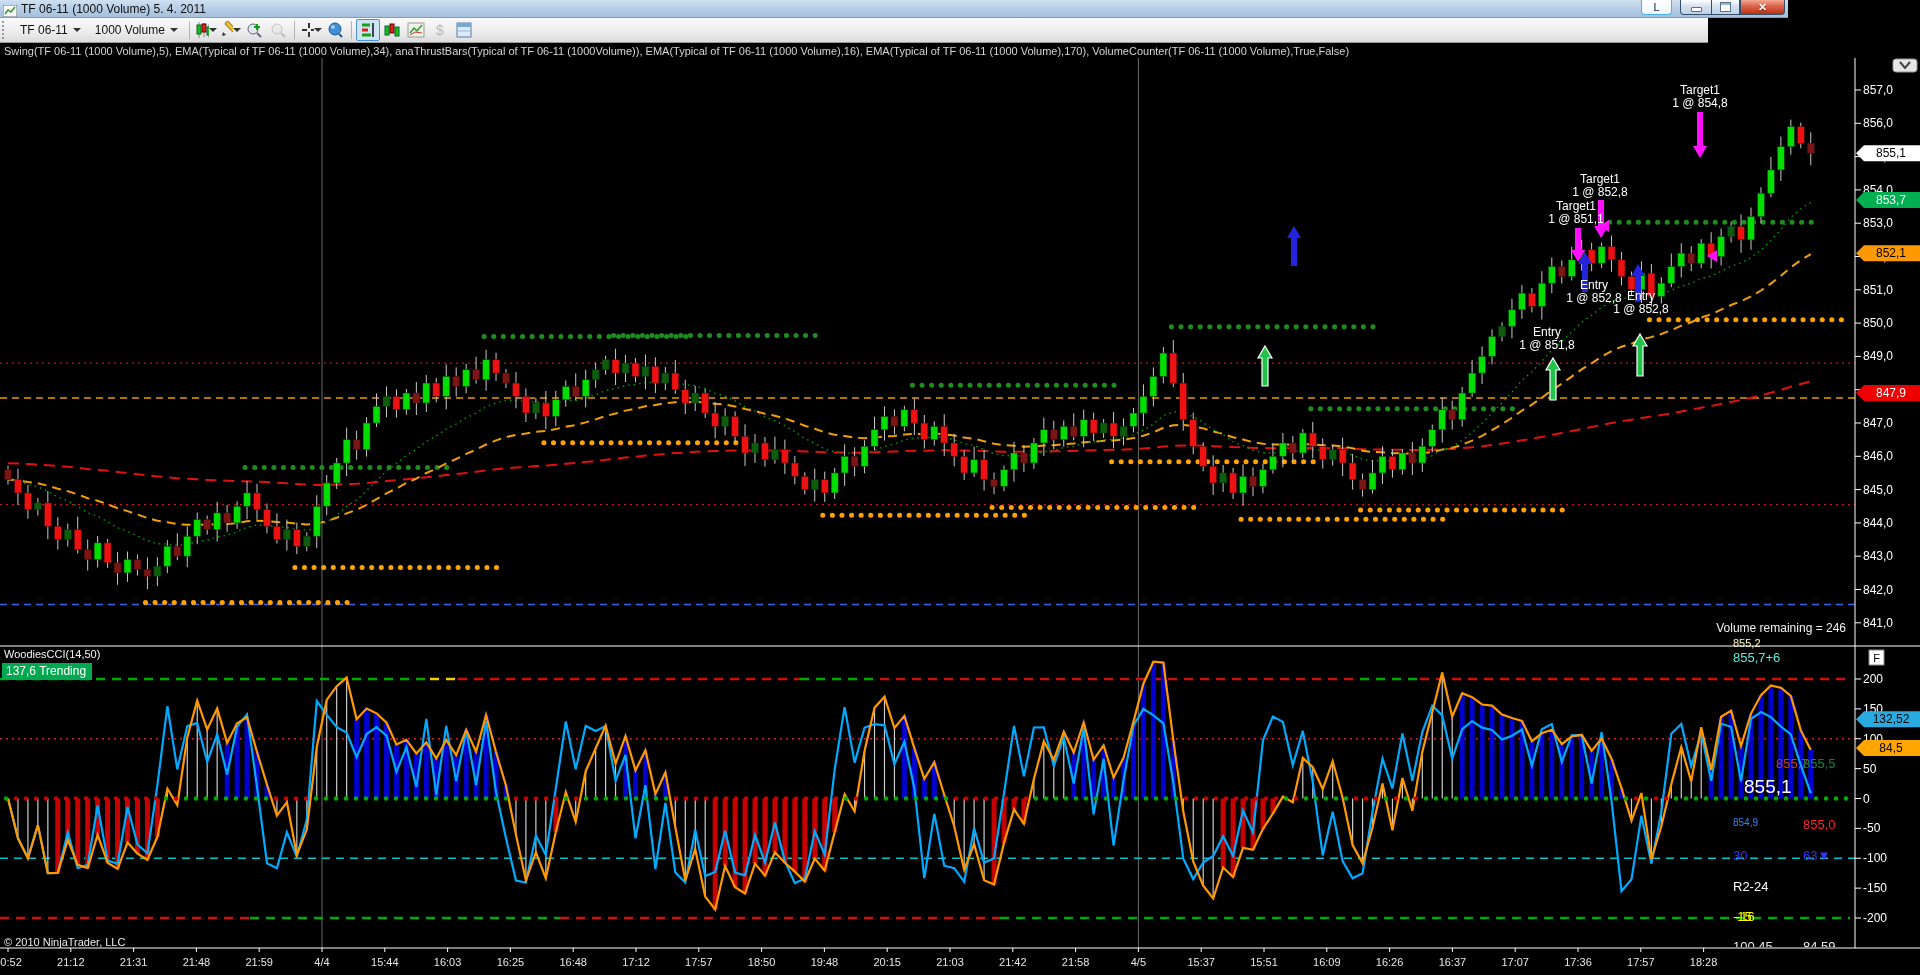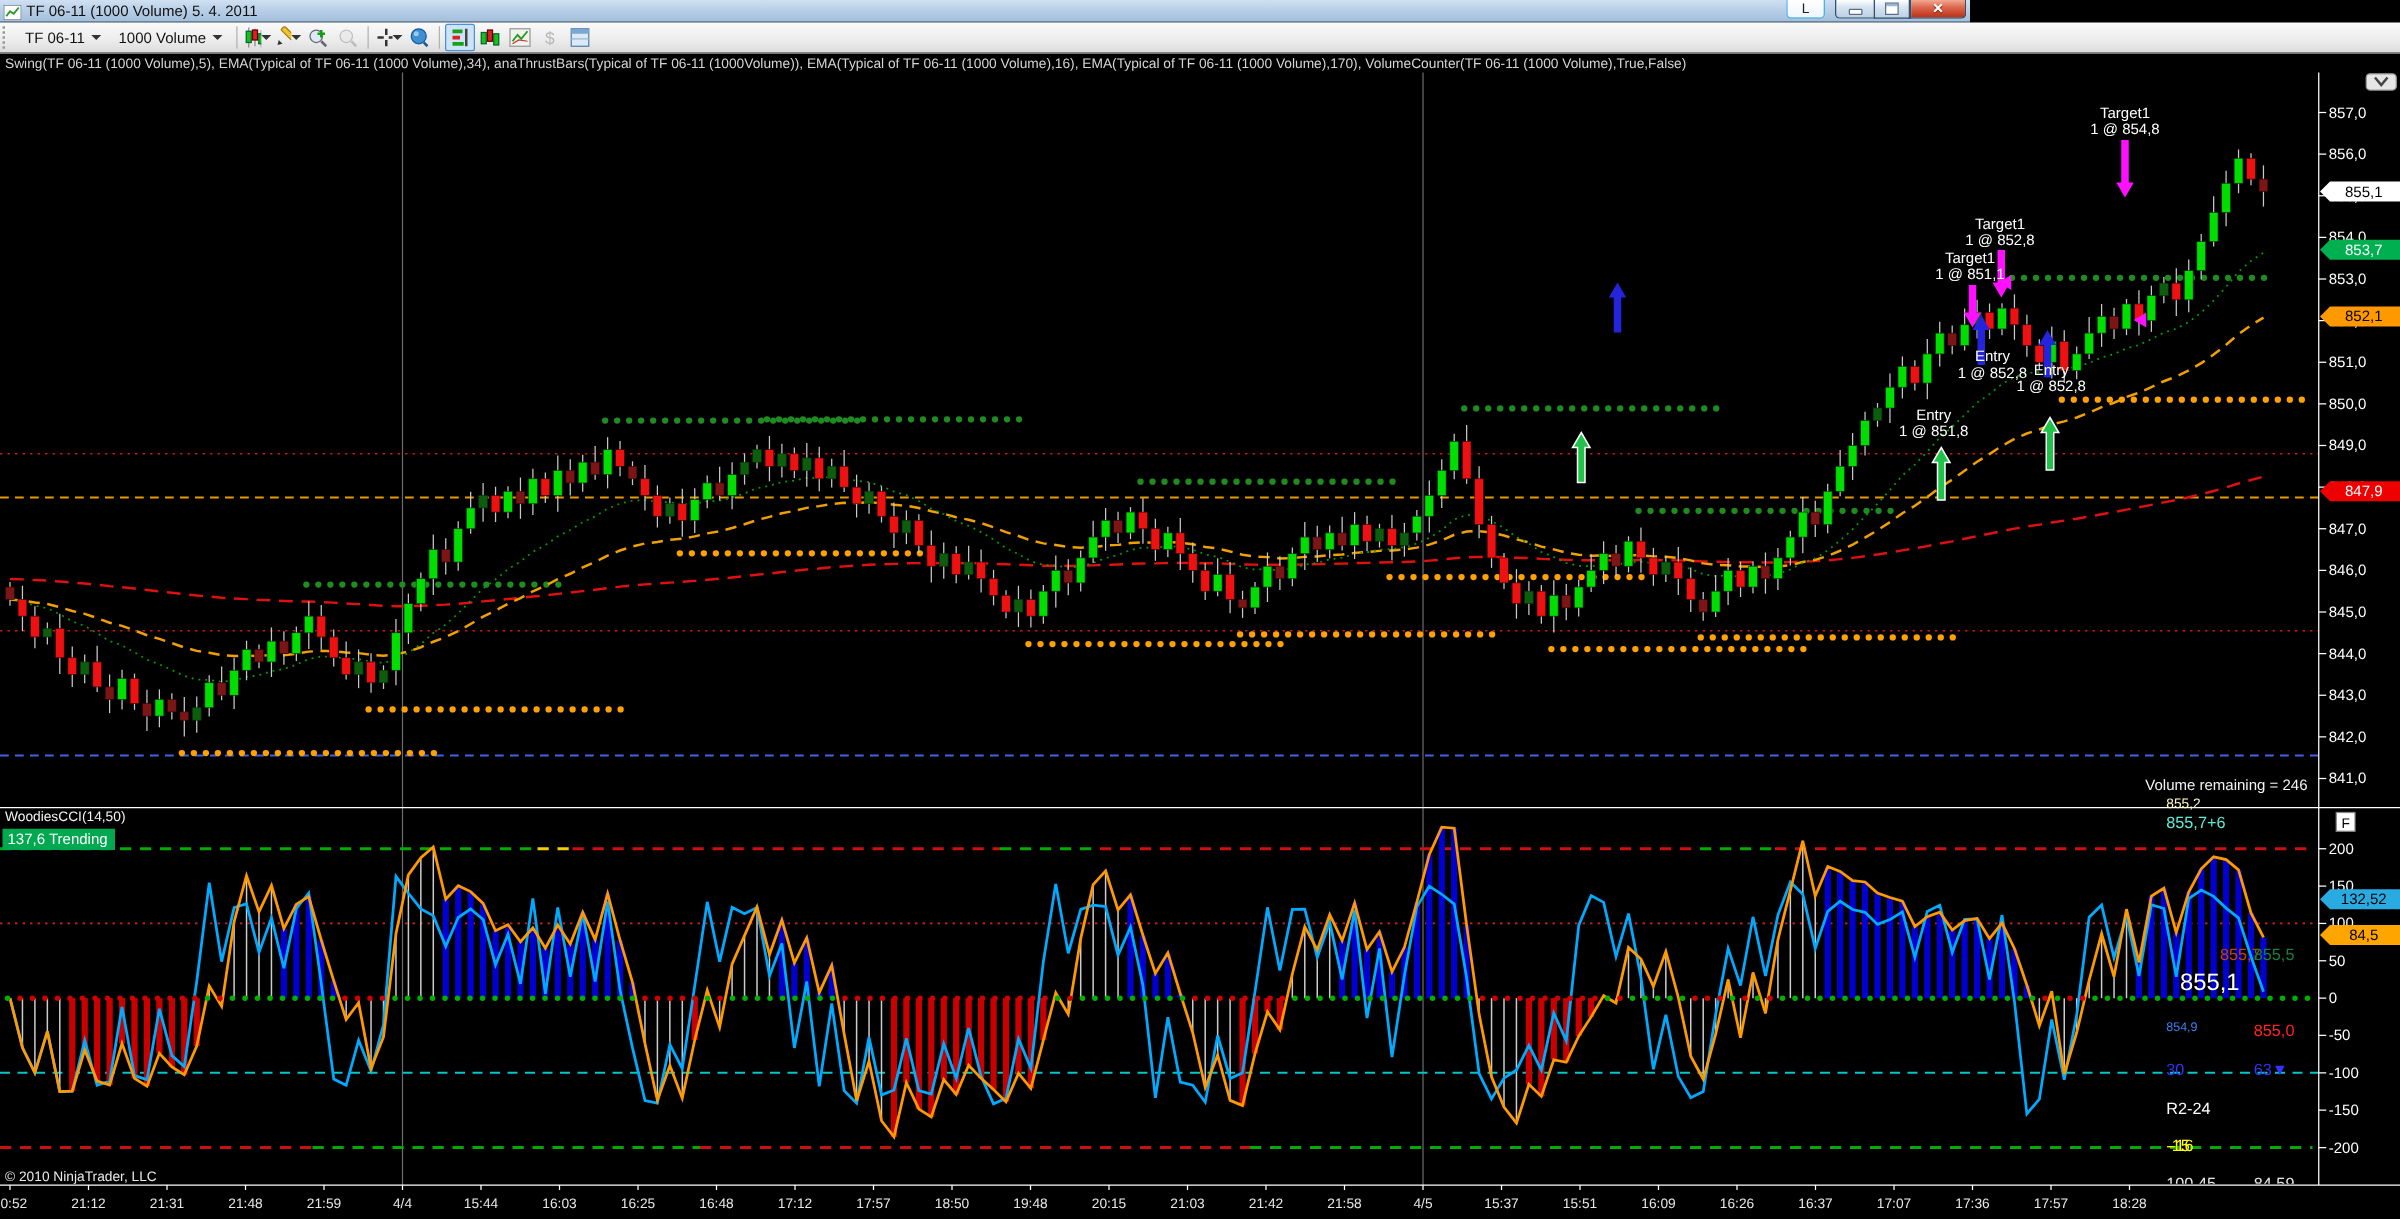--- a/index.html
+++ b/index.html
@@ -1,37 +1,37 @@
 <!DOCTYPE html>
 <html><head>
 <meta charset="utf-8">
 <style>
   html,body{margin:0;padding:0;background:#000;}
   #app{position:relative;width:1920px;height:975px;background:#000;overflow:hidden;
        font-family:"Liberation Sans",sans-serif;-webkit-font-smoothing:antialiased;}
   
-  .titlebar{position:absolute;left:0;top:0;width:1576px;height:17px;z-index:5;
+  .titlebar{position:absolute;left:0;top:0;width:1788px;height:17px;z-index:5;
     background:linear-gradient(#cfe0f2,#b3cbe4 60%,#a5c0dc);border-bottom:1px solid #7f9ec0;
     display:flex;align-items:center;}
   .app-icon{width:14px;height:12px;margin:1px 4px 0 3px;display:inline-block;}
   .titletext{font-size:12px;color:#101010;white-space:nowrap;}
   .winbtns{position:absolute;right:3px;top:0;display:flex;align-items:flex-start;}
   .wbtn{height:15px;border:1px solid #35506b;border-top:none;border-radius:0 0 4px 4px;
     background:linear-gradient(#ffffff,#d8e4f0 40%,#bdd0e4);display:flex;align-items:center;
     justify-content:center;box-sizing:border-box;}
   .btn-l{width:31px;margin-right:8px;border:1px solid #49b0e8;border-top:none;background:linear-gradient(#ffffff,#eef6fc);
     font-size:11px;color:#222;}
   .btn-min{width:31px;border-right:none;border-radius:0 0 0 4px;}
   .btn-max{width:29px;border-radius:0;}
   .btn-close{width:45px;border-radius:0 0 4px 0;background:linear-gradient(#f4a993,#dd6a50 40%,#bb3015);}
   .g-min{width:9px;height:3px;background:#fff;border:1px solid #57708c;border-radius:1px;margin-top:4px;}
   .g-max{width:9px;height:8px;border:1px solid #57708c;background:#fff;box-shadow:inset 0 2px 0 #9fb6cd;}
   .g-close{color:#fff;font-size:11px;font-weight:bold;line-height:1;text-shadow:0 1px 1px #6b1206;}
   
-  .toolbar{position:absolute;left:0;top:18px;width:1920px;height:24px;z-index:5;
+  .toolbar{position:absolute;left:0;top:18px;width:1708px;height:24px;z-index:5;
     background:linear-gradient(#fafafa,#ececec 60%,#dcdcdc);border-bottom:1px solid #9a9a9a;
     display:flex;align-items:center;}
   .grip{width:5px;height:18px;margin:0 4px 0 2px;border-left:2px dotted #9a9a9a;}
   .tb-drop{display:flex;align-items:center;gap:5px;padding:2px 7px;font-size:12px;color:#111;cursor:default;}
   .caret{width:0;height:0;border-left:4px solid transparent;border-right:4px solid transparent;border-top:4px solid #333;}
   .tb-sep{width:1px;height:18px;background:#b2b2b2;margin:0 4px;}
   .tb-btn{width:22px;height:20px;display:flex;align-items:center;justify-content:center;border:1px solid transparent;}
   .tb-btn.sel{border:1px solid #4d90d9;background:#cde4f7;border-radius:2px;}
   .tb-btn.dis{opacity:.45;}
   

